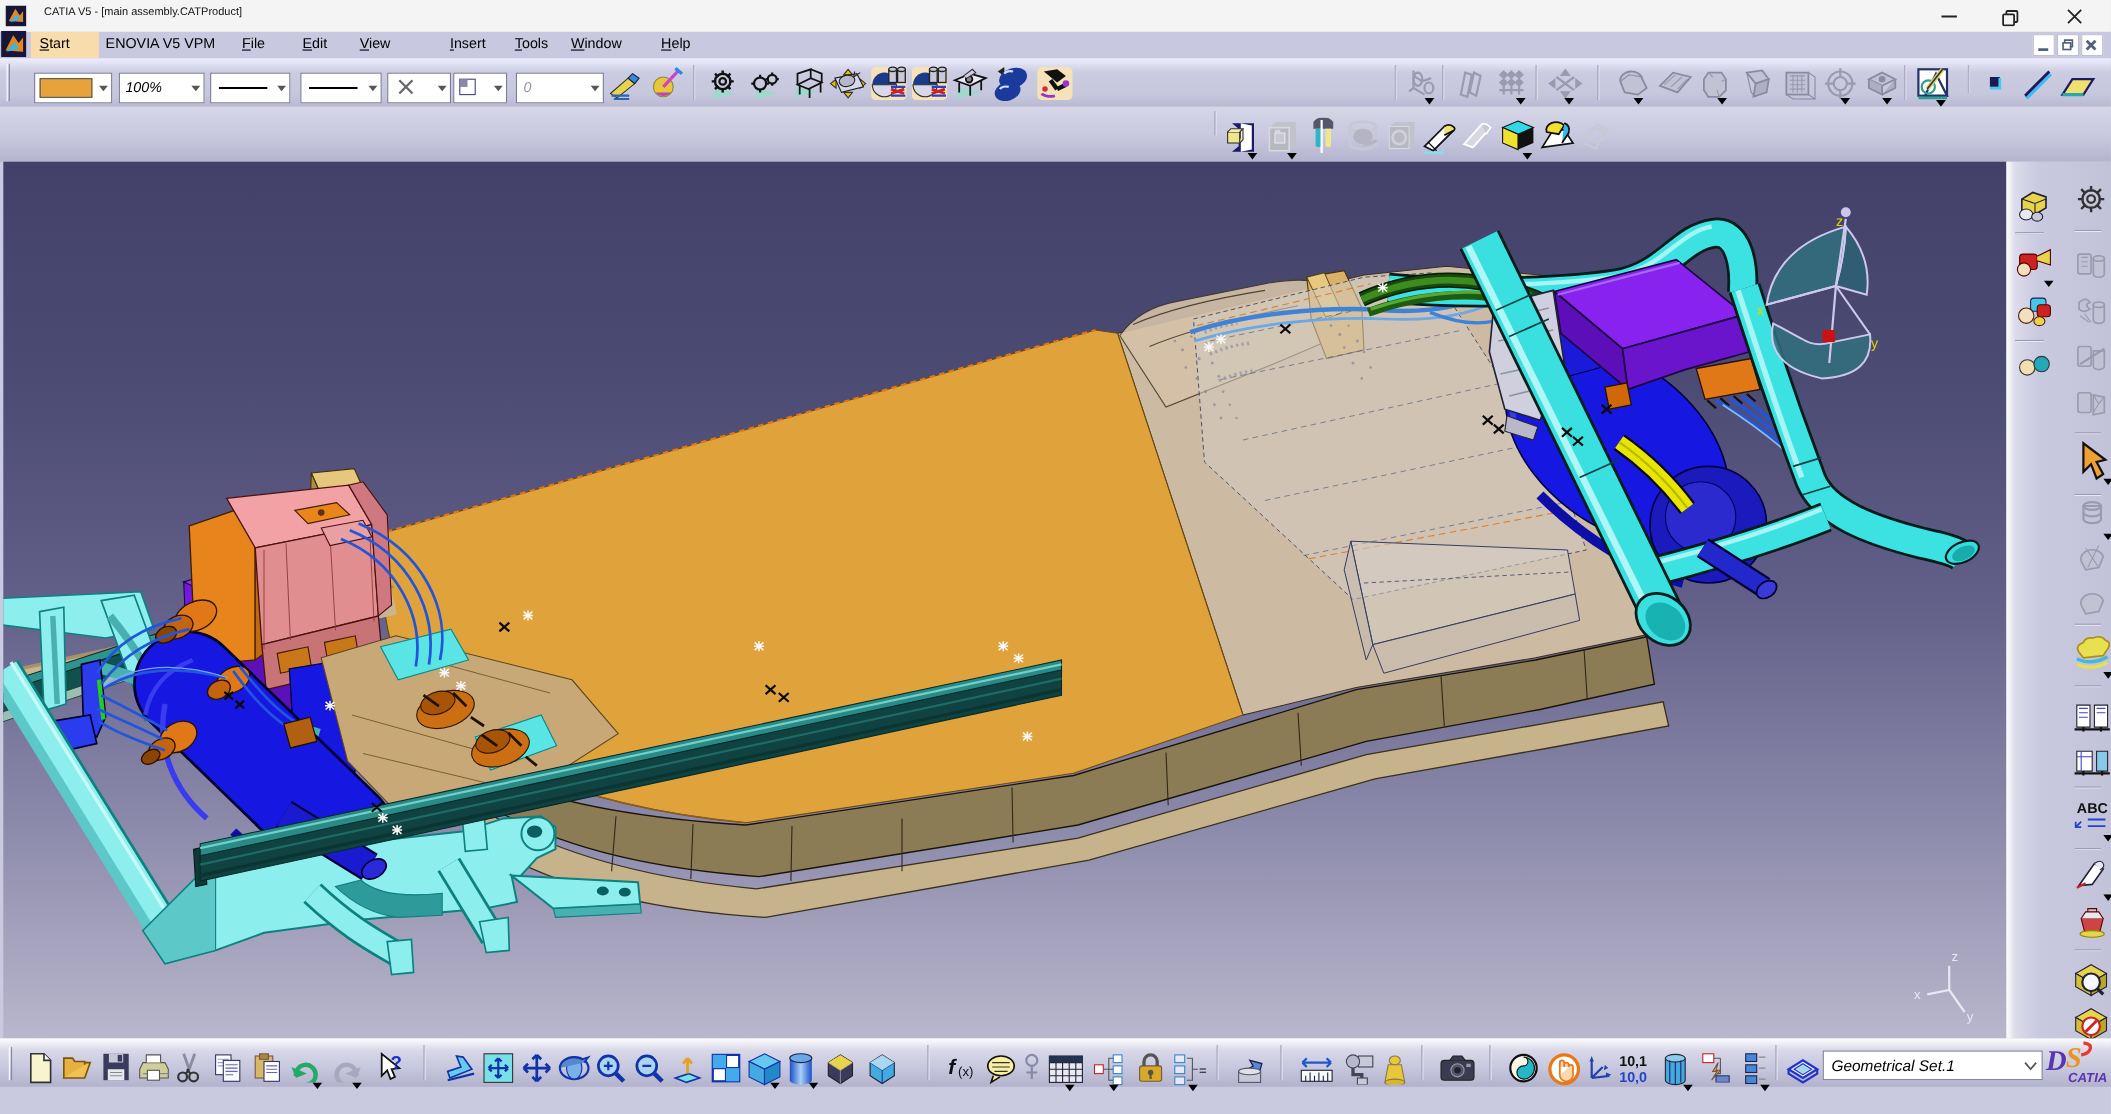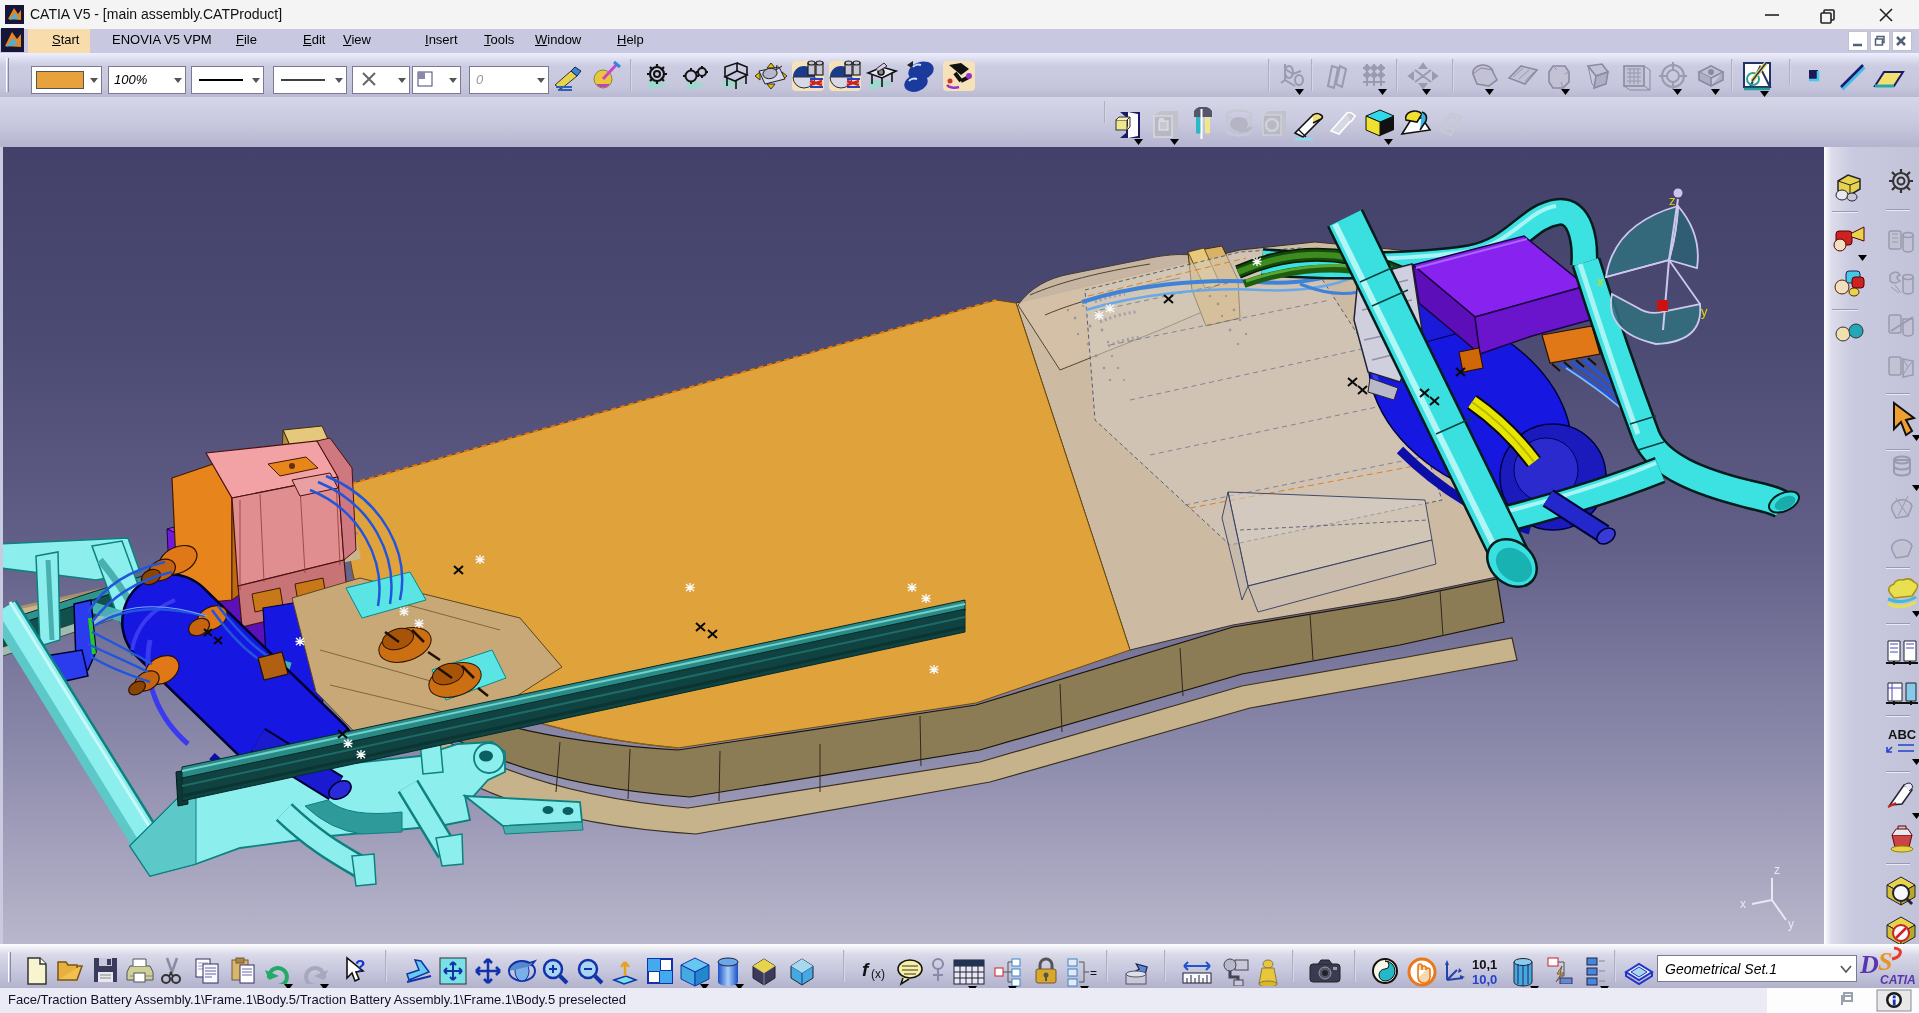--- a/index.html
+++ b/index.html
@@ -1,22 +1,22 @@
 <!DOCTYPE html>
 <html><head>
 <meta charset="utf-8">
 <style>
 html,body{margin:0;padding:0;width:1919px;height:1013px;overflow:hidden;
 font-family:"Liberation Sans",sans-serif;}
 *{box-sizing:border-box;}
 #app{position:absolute;left:0;top:0;width:1919px;height:1013px;background:#c9c9e0;}
 #titlebar{position:absolute;left:0;top:0;width:1919px;height:29px;background:#f4f4f4;color:#111;}
-#titlebar .txt{position:absolute;left:30px;top:6px;font-size:14px;}
+#titlebar .txt{position:absolute;left:40px;top:6px;font-size:10px;}
 #menubar{position:absolute;left:0;top:29px;width:1919px;height:24px;background:#c8c8e0;font-size:13px;color:#000;}
-.mitem{position:absolute;top:3px;margin-left:16px;}
+.mitem{position:absolute;top:3px;}
 .u{text-decoration:underline;}
 #tb1{position:absolute;left:0;top:53px;width:1919px;height:44px;
 background:linear-gradient(#eef,#cbcbe1 30%,#c6c6dd 75%,#b9b9d2);}
 #tb2{position:absolute;left:0;top:97px;width:1919px;height:50px;
 background:linear-gradient(#d6d6e8,#c9c9df 50%,#b4b4cf);}
 #viewport{position:absolute;left:3px;top:147px;width:1821px;height:797px;
 background:linear-gradient(#434169 0%,#4c4b74 25%,#625f88 50%,#8b89aa 75%,#b9b7cc 100%);}
 #rightbar{position:absolute;left:1824px;top:147px;width:95px;height:797px;
 background:linear-gradient(90deg,#ffffff,#dcdcea 8%,#c9c9e0 30%,#c2c2d8);padding-left:17px;}
 #bottombar{position:absolute;left:0;top:944px;width:1919px;height:44px;
@@ -51,21 +51,21 @@
   <div id="menubar">
     <svg class="icon" style="left:1px;top:-1px" width="23" height="24">
       <rect x="0" y="0" width="23" height="24" fill="#16163a"></rect>
       <path d="M4 18 L11 4 L16 11 L20 6 L20 19 Z" fill="#e8861c"></path>
       <path d="M5 19 L12 10 L17 16 Z" fill="#4ab0d8"></path>
     </svg>
     <div style="position:absolute;left:28px;top:0;width:62px;height:24px;background:#f8dcab"></div>
     <div class="mitem" style="left:36px"><span class="u">S</span>tart</div>
     <div class="mitem" style="left:96px">ENOVIA V5 VPM</div>
     <div class="mitem" style="left:220px"><span class="u">F</span>ile</div>
-    <div class="mitem" style="left:287px"><span class="u">E</span>dit</div>
+    <div class="mitem" style="left:275px"><span class="u">E</span>dit</div>
     <div class="mitem" style="left:327px"><span class="u">V</span>iew</div>
     <div class="mitem" style="left:409px"><span class="u">I</span>nsert</div>
     <div class="mitem" style="left:468px"><span class="u">T</span>ools</div>
     <div class="mitem" style="left:519px"><span class="u">W</span>indow</div>
     <div class="mitem" style="left:601px"><span class="u">H</span>elp</div>
     <div style="position:absolute;left:1848px;top:2px;width:20px;height:20px;background:#fff;border:1px solid #c0c0d0"></div>
     <div style="position:absolute;left:1870px;top:2px;width:20px;height:20px;background:#fff;border:1px solid #c0c0d0"></div>
     <div style="position:absolute;left:1892px;top:2px;width:20px;height:20px;background:#fff;border:1px solid #c0c0d0"></div>
     <svg class="icon" style="left:1848px;top:2px" width="66" height="20">
       <path d="M5 14 h9" stroke="#51617a" stroke-width="2.5"></path>
@@ -1093,26 +1093,13 @@
           <path d="M1 2 l5 6 5 -6" stroke="#555" stroke-width="1.6" fill="none"></path>
         </svg>
       </div>
 <svg class="icon" style="left:1858px;top:2px" width="58" height="40" viewBox="0 0 58 40">
 <text x="2" y="27" font-size="26" font-style="italic" font-weight="bold" fill="#5a35b0" font-family="Liberation Serif">D</text>
 <text x="20" y="24" font-size="26" font-style="italic" font-weight="bold" fill="#e89420" font-family="Liberation Serif">S</text>
 <path d="M36 2 q8 1 6 6 q-2 4 -8 5" fill="none" stroke="#e8392c" stroke-width="3"></path>
 <text x="22" y="38" font-size="12" font-style="italic" font-weight="bold" fill="#5a35b0">CATIA</text>
 </svg>
 </div>
-  <div id="statusbar">
-    <div class="txt">Face/Traction Battery Assembly.1\Frame.1\Body.5/Traction Battery Assembly.1\Frame.1\Body.5 preselected</div>
-    <div style="position:absolute;left:1767px;top:0;width:152px;height:25px;background:#fdfdfd"></div>
-    <svg class="icon" style="left:1832px;top:1px" width="85" height="23">
-      <path d="M10 16 v-9 h9" stroke="#9aa0ae" stroke-width="2" fill="none"></path>
-      <rect x="12" y="4" width="8" height="8" fill="none" stroke="#9aa0ae" stroke-width="2"></rect>
-      <rect x="45" y="1" width="34" height="21" fill="#e8e8e8" stroke="#8a8a9a"></rect>
-      <circle cx="62" cy="11" r="8" fill="#1a1a1a"></circle>
-      <circle cx="62" cy="11" r="5.5" fill="#f4f4f4"></circle>
-      <rect x="60.8" y="6.5" width="2.8" height="2.8" fill="#1133bb"></rect>
-      <rect x="60.8" y="10.5" width="2.8" height="6" fill="#1133bb"></rect>
-    </svg>
-  </div>
 </div>
 
 </body></html>

